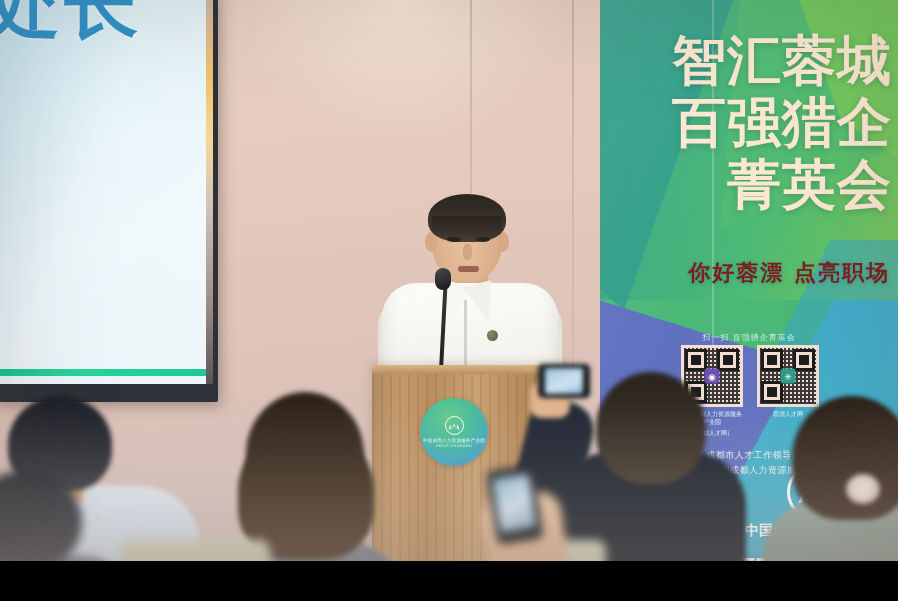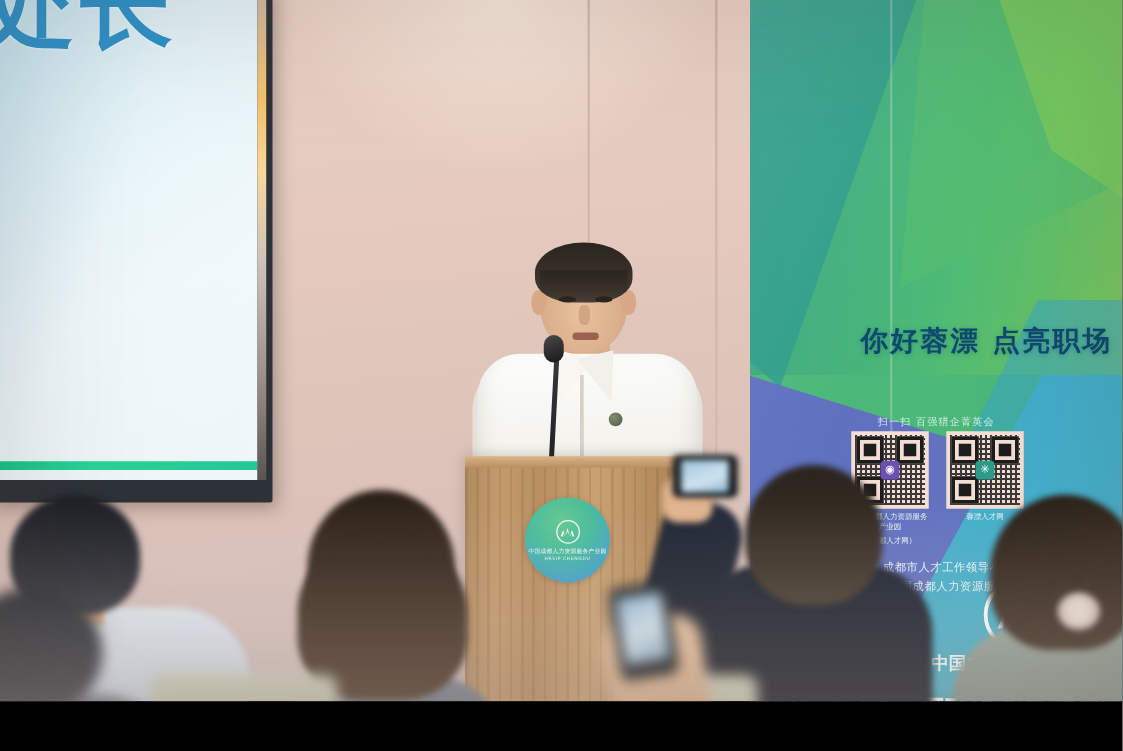--- a/index.html
+++ b/index.html
@@ -56,21 +56,21 @@
     background:rgba(255,255,255,.22);}
   .bd-sheen{position:absolute;inset:0;
     background:linear-gradient(115deg,rgba(255,255,255,.10) 0%,rgba(255,255,255,0) 40%);}
 
   .bd-title{position:absolute;left:0;top:30px;width:298px;text-align:right;padding-right:6px;
     box-sizing:border-box;}
   .bd-title div{font-family:"DejaVu Sans","Liberation Sans",sans-serif;
     font-size:54px;line-height:62px;font-weight:700;color:#fbe8d2;letter-spacing:1px;
     text-shadow:0 2px 6px rgba(40,90,70,.35);}
   .bd-sub{position:absolute;left:0;top:258px;width:298px;text-align:right;padding-right:8px;
-    box-sizing:border-box;font-size:22px;font-weight:700;color:#0c4a6e;letter-spacing:2px;
+    box-sizing:border-box;font-size:22px;font-weight:700;color:#7f1d1d;letter-spacing:2px;
     font-family:"DejaVu Sans","Liberation Sans",sans-serif;
     text-shadow:0 1px 4px rgba(30,70,110,.35);}
 
   .bd-scan{position:absolute;left:0;top:332px;width:298px;text-align:center;
     font-size:8px;color:#dff0f5;letter-spacing:1px;
     font-family:"DejaVu Sans","Liberation Sans",sans-serif;opacity:.92;}
 
   .qr-wrap{position:absolute;left:45px;top:345px;width:210px;display:flex;gap:14px;justify-content:center;}
   .qr-item{width:62px;}
   .qr{width:62px;height:62px;background:#f3ded3;padding:3px;box-sizing:border-box;position:relative;}
@@ -281,20 +281,25 @@
     <div class="bd-g1"></div>
     <div class="bd-tri-a"></div>
     <div class="bd-tri-b"></div>
     <div class="bd-tri-c"></div>
     <div class="bd-teal2"></div>
     <div class="bd-blue"></div>
     <div class="bd-teal"></div>
     <div class="bd-seam"></div>
     <div class="bd-sheen"></div>
 
+    <div class="bd-title">
+      <div>智汇蓉城</div>
+      <div>百强猎企</div>
+      <div>菁英会</div>
+    </div>
 
     <div class="bd-sub">你好蓉漂  点亮职场</div>
 
     <div class="bd-scan">扫一扫 百强猎企菁英会</div>
 
     <div class="qr-wrap">
       <div class="qr-item">
         <div class="qr">
           <div class="qr-noise"></div>
           <div class="qr-fp tl">

